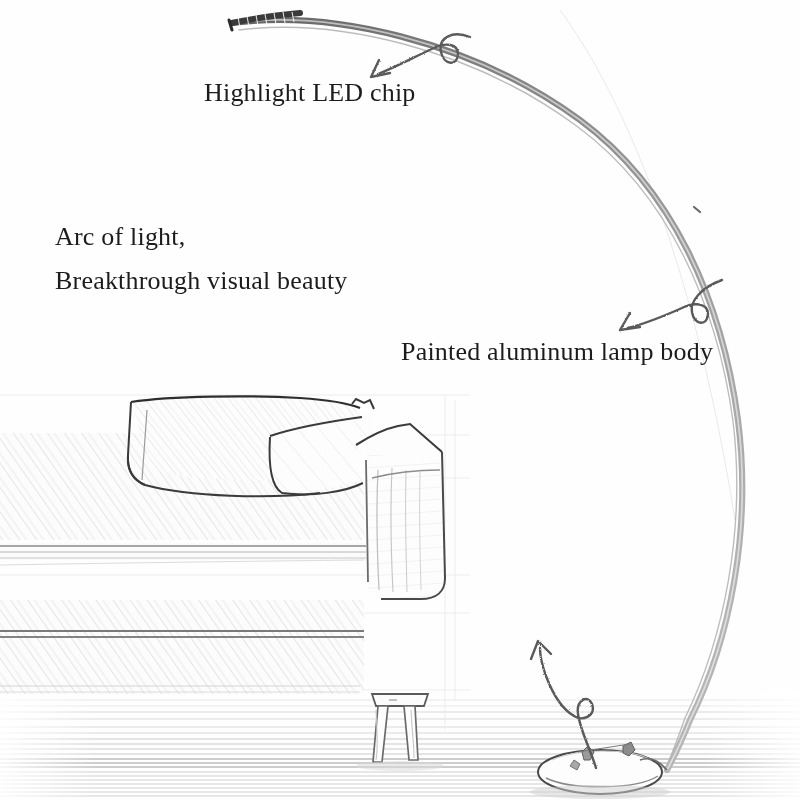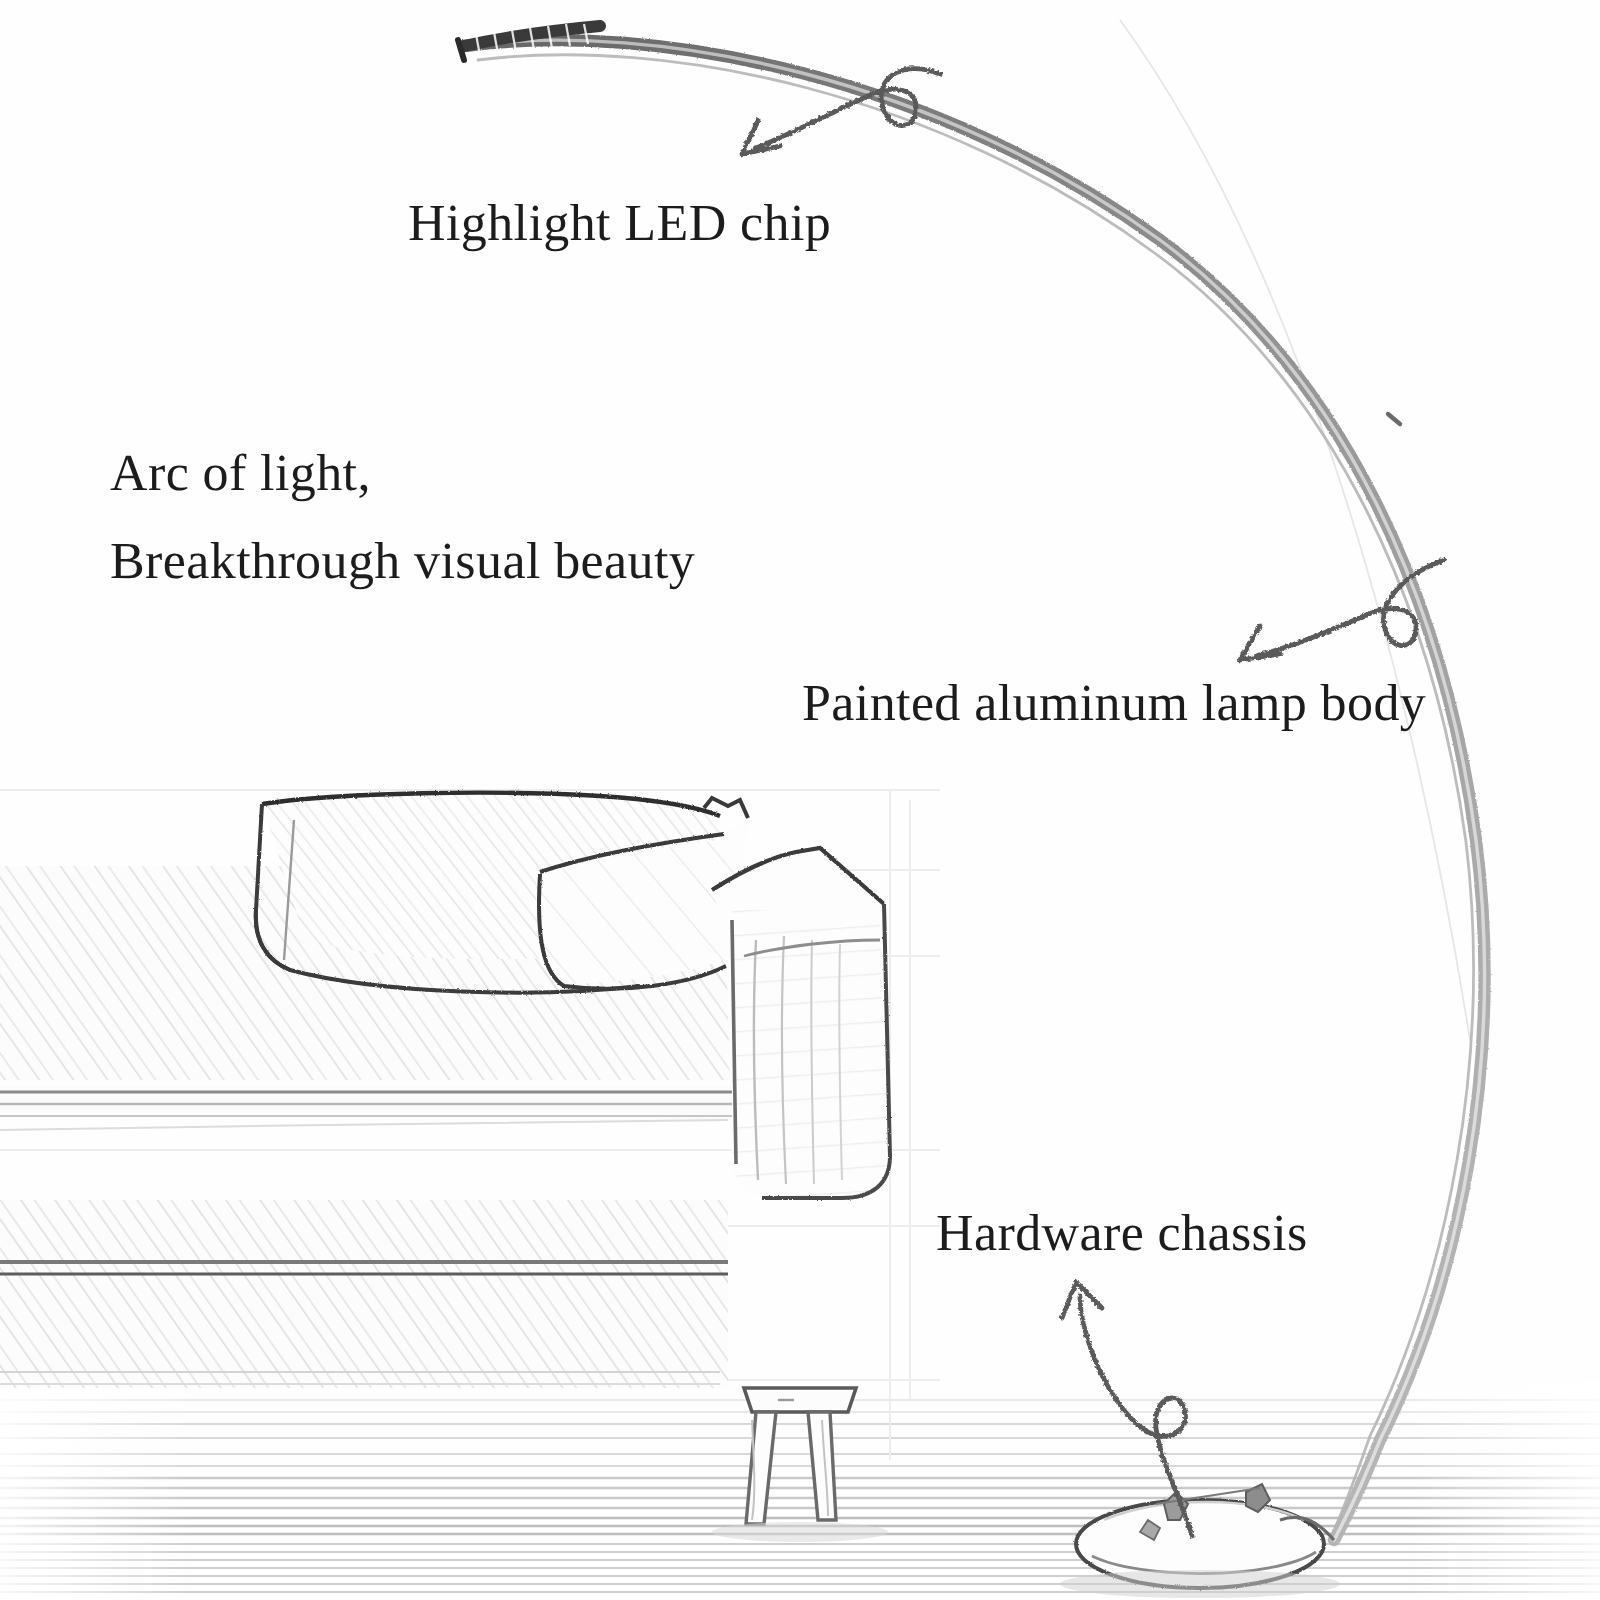--- a/index.html
+++ b/index.html
@@ -24,21 +24,21 @@
   }
   .label {
     position: absolute;
     color: #1c1c1c;
     font-family: "Liberation Serif", "DejaVu Serif", serif;
     font-size: 26px;
     line-height: 1.0;
     white-space: nowrap;
     letter-spacing: 0.2px;
   }
-  #label-led       { left: 204px; top: 99px; text-align: right;  }
+  #label-led       { left: 204px; top: 80px; text-align: right;  }
   #label-tagline   { left: 55px;  top: 224px; }
   #label-tagline .tl2 { display: block; margin-top: 18px; }
   #label-alum      { left: 401px; top: 339px; }
   #label-chassis   { left: 468px; top: 604px; }
 </style>
 </head>
 <body>
 
 <div id="scene">
 
@@ -277,15 +277,14 @@
 
   <div class="label" id="label-led">Highlight LED chip</div>
 
   <div class="label" id="label-alum">Painted aluminum lamp body</div>
 
   <div class="label" id="label-tagline">
     <span class="tl1">Arc of light,</span>
     <span class="tl2">Breakthrough visual beauty</span>
   </div>
 
-  <div class="label" id="label-chassis">Hardware chassis</div>
 
 </div>
 
 </body></html>

